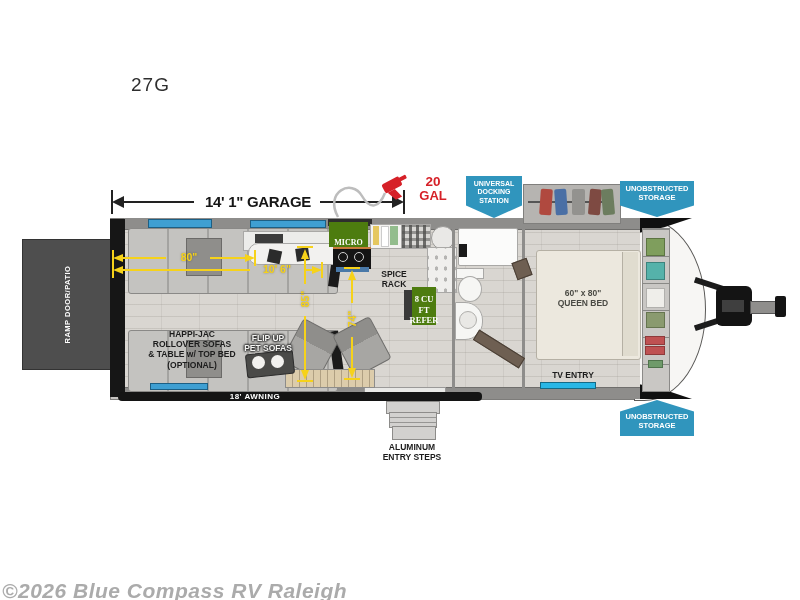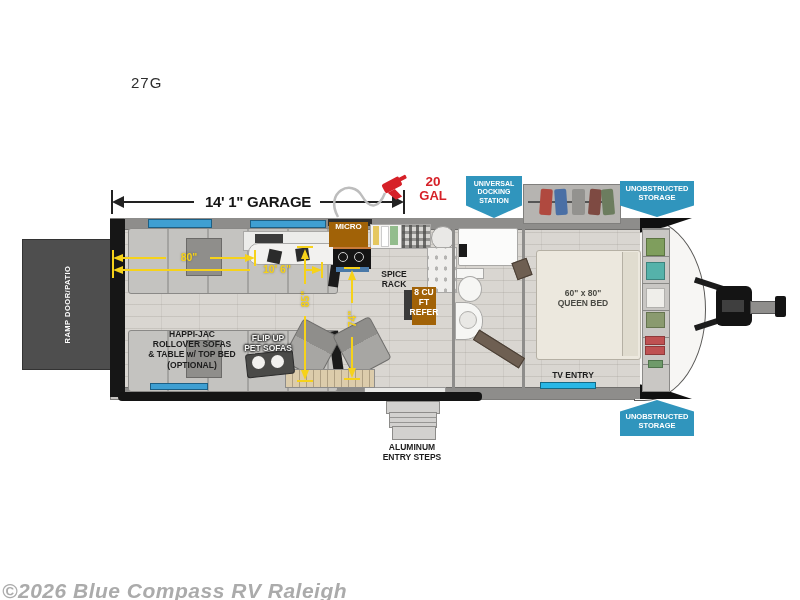--- a/index.html
+++ b/index.html
@@ -2,32 +2,32 @@
 <html><head>
 <meta charset="utf-8">
 <style>
   html,body{margin:0;padding:0;background:#fff;}
   #stage{position:relative;width:800px;height:600px;background:#fff;overflow:hidden;
          font-family:"Liberation Sans",sans-serif;}
   .abs{position:absolute;}
   .ml{white-space:pre-line;}
   .ctr{text-align:center;}
   
-  .plan-title{font-size:15px;color:#2e2e2e;letter-spacing:1px;}
+  .plan-title{font-size:19px;color:#2e2e2e;letter-spacing:1px;}
   .watermark{font-size:21px;font-weight:bold;font-style:italic;color:#ababab;letter-spacing:.5px;}
   .dim-black{font-size:15px;font-weight:bold;color:#161616;letter-spacing:-.3px;}
   .dim-yellow{font-size:10.5px;font-weight:bold;color:#f6d21a;text-shadow:0 0 2px rgba(70,70,60,.55);}
   .vert{transform:rotate(-90deg);transform-origin:center center;white-space:nowrap;}
   .lbl-dark{font-weight:bold;color:#1c1c1c;font-size:8.5px;line-height:1.2;}
   .lbl-white{font-weight:bold;color:#fff;}
   .lbl-outline{font-weight:bold;color:#f4f4f2;font-size:8.5px;line-height:1.2;
                text-shadow:0 1px 2px #2c2c2c,0 -1px 2px #2c2c2c,1px 0 2px #2c2c2c,-1px 0 2px #2c2c2c;}
   .banner{color:#fff;font-weight:bold;display:flex;align-items:flex-start;justify-content:center;
           line-height:1.18;text-align:center;}
-  .blackbox{background:#a16207;display:flex;align-items:flex-start;justify-content:center;text-align:center;}
+  .blackbox{background:#4d7c0f;display:flex;align-items:flex-end;justify-content:center;text-align:center;font-family:Liberation Serif, serif;}
   .wall{background:#8e8d8b;}
   .fuel-num{font-size:13.5px;font-weight:bold;color:#d62128;line-height:1;}
   .fuel-unit{font-size:13px;font-weight:bold;color:#d62128;line-height:1.1;}
   .window{background:#3f9fd2;border:1px solid #1d5f84;}
   .sofa{background:#c4c3c0;border:1px solid #8a8987;border-radius:3px;
         background-image:repeating-linear-gradient(90deg,transparent 0 38px,rgba(90,90,88,.3) 38px 40px);}
   .steps{background:#d2d1cf;border:1px solid #8d8c8a;}
   .logo-vert{writing-mode:vertical-rl;text-orientation:mixed;font-style:italic;font-weight:900;
              font-size:15px;letter-spacing:3px;color:#141414;display:flex;align-items:center;justify-content:center;}
 </style>
@@ -148,20 +148,21 @@
   <div class="abs" style="left:648px;top:360px;width:13px;height:6px;background:#6f9a6a;border:1px solid #50734c;"></div>
 
   <div class="abs" style="left:694px;top:282px;width:34px;height:6px;background:#1c1c1c;transform:rotate(18deg);"></div>
   <div class="abs" style="left:694px;top:320px;width:34px;height:6px;background:#1c1c1c;transform:rotate(-18deg);"></div>
   <div class="abs" style="left:716px;top:286px;width:36px;height:40px;background:#141414;border-radius:6px;"></div>
   <div class="abs" style="left:722px;top:300px;width:22px;height:12px;background:#3f3f3f;"></div>
   <div class="abs" style="left:750px;top:301px;width:28px;height:11px;background:#8f8e8c;border:1px solid #565656;"></div>
   <div class="abs" style="left:775px;top:296px;width:11px;height:21px;background:#141414;border-radius:2px;"></div>
 
   <div class="abs" style="left:118px;top:392px;width:364px;height:9px;background:#141414;border-radius:4px;"></div>
+  <div class="abs lbl-white ctr" style="left:120px;top:392px;width:270px;font-size:8px;letter-spacing:.5px;">18' AWNING</div>
   <div class="abs steps" style="left:386px;top:401px;width:52px;height:11px;"></div>
   <div class="abs steps" style="left:389px;top:412px;width:46px;height:14px;background-image:repeating-linear-gradient(0deg,transparent 0 4px,rgba(110,110,108,.6) 4px 5px);"></div>
   <div class="abs steps" style="left:392px;top:426px;width:42px;height:12px;"></div>
   <div class="abs lbl-dark ml ctr" style="left:368px;top:442px;width:88px;">ALUMINUM
 ENTRY STEPS</div>
 
   <div class="abs banner ml" style="left:466px;top:176px;width:56px;height:42px;background:#3095bd;clip-path:polygon(0 0,100% 0,100% 70%,50% 100%,0 70%);font-size:7px;padding-top:4px;box-sizing:border-box;">UNIVERSAL
 DOCKING
 STATION</div>
   <div class="abs banner ml" style="left:620px;top:181px;width:74px;height:36px;background:#3095bd;clip-path:polygon(0 0,100% 0,100% 68%,50% 100%,0 68%);font-size:7.5px;padding-top:4px;box-sizing:border-box;">UNOBSTRUCTED

